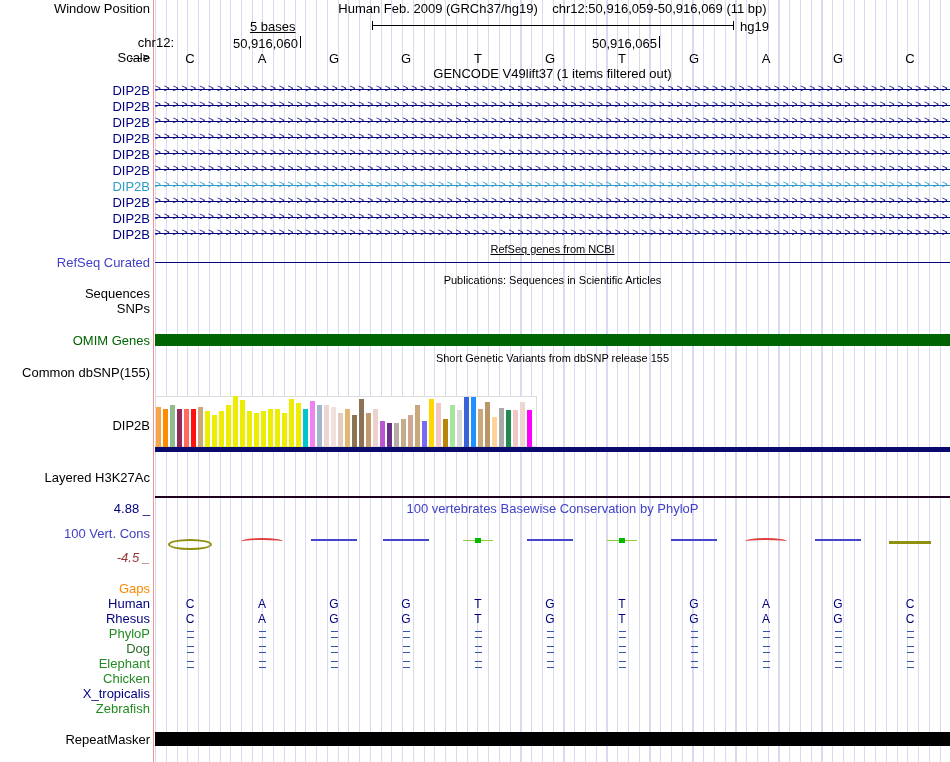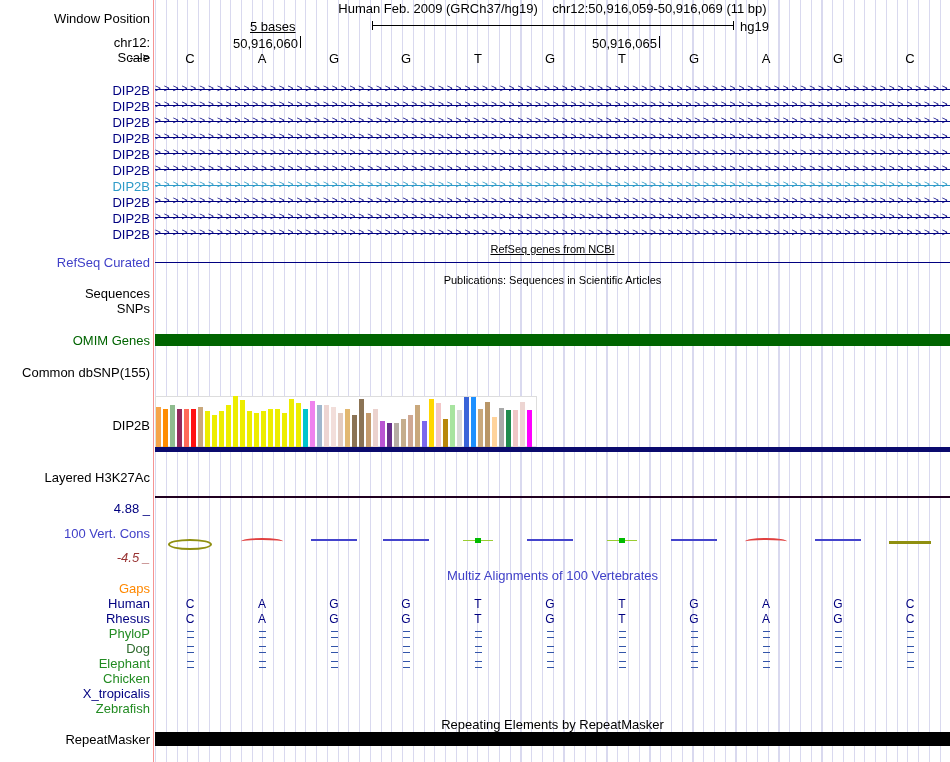--- a/index.html
+++ b/index.html
@@ -40,54 +40,55 @@
   .scalebar-tick{top:21px;width:1px;height:9px;background:#000;z-index:3;}
   .cons-mark{position:absolute;z-index:3;}
 </style>
 </head>
 <body>
 
 <div id="canvas">
   <div id="grid" class="abs"></div>
   <div id="edge-line" class="abs"></div>
 
-  <div class="abs lbl" style="top:12px;">Window Position</div>
+  <div class="abs lbl" style="top:2px;">Window Position</div>
   <div class="abs ctr" style="top:2px;">
     <span>Human Feb. 2009 (GRCh37/hg19)</span>&nbsp;&nbsp;&nbsp;
     <span>chr12:50,916,059-50,916,069 (11 bp)</span>
   </div>
 
   <div class="abs lbl" style="top:11px;margin-top:40px;">Scale</div>
   <div class="abs" style="top:19px;left:250px;width:118px;text-align:left;z-index:3;text-decoration:underline;">5 bases</div>
   <div class="abs" id="scalebar-line" style="left:372px;width:361px;"></div>
   <div class="abs scalebar-tick" style="left:372px;"></div>
   <div class="abs scalebar-tick" style="left:733px;"></div>
   <div class="abs" style="top:19px;left:740px;z-index:3;">hg19</div>
 
-  <div class="abs lbl" style="top:36px;">chr12:</div>
+  <div class="abs lbl" style="top:36px;padding-left:24px;">chr12:</div>
   <div class="abs" style="top:36px;left:155px;width:143px;text-align:right;z-index:3;">50,916,060</div>
   <div class="abs tick" style="top:36px;height:12px;left:300px;"></div>
   <div class="abs" style="top:36px;left:514px;width:143px;text-align:right;z-index:3;">50,916,065</div>
   <div class="abs tick" style="top:36px;height:12px;left:659px;"></div>
 
   <div class="abs lbl" style="top:51px;">---&gt;</div>
   <div id="ref-bases">
       <div class="base-letter" style="left: 190px; top: 51px;">C</div>
       <div class="base-letter" style="left: 262px; top: 51px;">A</div>
       <div class="base-letter" style="left: 334px; top: 51px;">G</div>
       <div class="base-letter" style="left: 406px; top: 51px;">G</div>
       <div class="base-letter" style="left: 478px; top: 51px;">T</div>
       <div class="base-letter" style="left: 550px; top: 51px;">G</div>
       <div class="base-letter" style="left: 622px; top: 51px;">T</div>
       <div class="base-letter" style="left: 694px; top: 51px;">G</div>
       <div class="base-letter" style="left: 766px; top: 51px;">A</div>
       <div class="base-letter" style="left: 838px; top: 51px;">G</div>
       <div class="base-letter" style="left: 910px; top: 51px;">C</div>
     </div>
 
+  <div class="abs ctr" style="top:67px;">GENCODE V49lift37 (1 items filtered out)</div>
   <div id="gene-rows">
       <div class="gene-row abs" style="top: 81px;">
         <div class="glabel" style="color: rgb(0, 0, 128);">DIP2B</div>
         <div class="gline" style="background: rgb(0, 0, 128);"></div>
         <div class="garrows" style="color: rgb(0, 0, 128);">&gt;&gt;&gt;&gt;&gt;&gt;&gt;&gt;&gt;&gt;&gt;&gt;&gt;&gt;&gt;&gt;&gt;&gt;&gt;&gt;&gt;&gt;&gt;&gt;&gt;&gt;&gt;&gt;&gt;&gt;&gt;&gt;&gt;&gt;&gt;&gt;&gt;&gt;&gt;&gt;&gt;&gt;&gt;&gt;&gt;&gt;&gt;&gt;&gt;&gt;&gt;&gt;&gt;&gt;&gt;&gt;&gt;&gt;&gt;&gt;&gt;&gt;&gt;&gt;&gt;&gt;&gt;&gt;&gt;&gt;&gt;&gt;&gt;&gt;&gt;&gt;&gt;&gt;&gt;&gt;&gt;&gt;&gt;&gt;&gt;&gt;&gt;&gt;&gt;&gt;&gt;&gt;&gt;&gt;&gt;&gt;&gt;&gt;&gt;&gt;&gt;&gt;&gt;&gt;&gt;&gt;&gt;&gt;&gt;&gt;</div>
       </div>
       <div class="gene-row abs" style="top: 97px;">
         <div class="glabel" style="color: rgb(0, 0, 128);">DIP2B</div>
         <div class="gline" style="background: rgb(0, 0, 128);"></div>
         <div class="garrows" style="color: rgb(0, 0, 128);">&gt;&gt;&gt;&gt;&gt;&gt;&gt;&gt;&gt;&gt;&gt;&gt;&gt;&gt;&gt;&gt;&gt;&gt;&gt;&gt;&gt;&gt;&gt;&gt;&gt;&gt;&gt;&gt;&gt;&gt;&gt;&gt;&gt;&gt;&gt;&gt;&gt;&gt;&gt;&gt;&gt;&gt;&gt;&gt;&gt;&gt;&gt;&gt;&gt;&gt;&gt;&gt;&gt;&gt;&gt;&gt;&gt;&gt;&gt;&gt;&gt;&gt;&gt;&gt;&gt;&gt;&gt;&gt;&gt;&gt;&gt;&gt;&gt;&gt;&gt;&gt;&gt;&gt;&gt;&gt;&gt;&gt;&gt;&gt;&gt;&gt;&gt;&gt;&gt;&gt;&gt;&gt;&gt;&gt;&gt;&gt;&gt;&gt;&gt;&gt;&gt;&gt;&gt;&gt;&gt;&gt;&gt;&gt;&gt;&gt;</div>
@@ -138,20 +139,21 @@
   <div class="abs lbl blue" style="top:256px;">RefSeq Curated</div>
   <div id="refseq-line" class="abs"></div>
 
   <div class="abs ctr sm" style="top:274px;">Publications: Sequences in Scientific Articles</div>
   <div class="abs lbl" style="top:287px;">Sequences</div>
   <div class="abs lbl" style="top:302px;">SNPs</div>
 
   <div class="abs lbl green" style="top:334px;">OMIM Genes</div>
   <div id="omim-bar" class="abs"></div>
 
+  <div class="abs ctr sm" style="top:352px;">Short Genetic Variants from dbSNP release 155</div>
   <div class="abs lbl" style="top:366px;">Common dbSNP(155)</div>
 
   <div class="abs lbl" style="top:419px;">DIP2B</div>
   <div id="gtex-box" class="abs"></div>
   <div id="gtex-bars">
       <div class="gtex-bar abs" style="left: 156px; top: 407px; height: 40px; background: rgb(245, 165, 74);"></div>
       <div class="gtex-bar abs" style="left: 163px; top: 409px; height: 38px; background: rgb(255, 140, 0);"></div>
       <div class="gtex-bar abs" style="left: 170px; top: 405px; height: 42px; background: rgb(143, 188, 143);"></div>
       <div class="gtex-bar abs" style="left: 177px; top: 409px; height: 38px; background: rgb(147, 40, 92);"></div>
       <div class="gtex-bar abs" style="left: 184px; top: 409px; height: 38px; background: rgb(255, 106, 90);"></div>
@@ -204,39 +206,39 @@
       <div class="gtex-bar abs" style="left: 513px; top: 410px; height: 37px; background: rgb(239, 199, 199);"></div>
       <div class="gtex-bar abs" style="left: 520px; top: 402px; height: 45px; background: rgb(237, 213, 210);"></div>
       <div class="gtex-bar abs" style="left: 527px; top: 410px; height: 37px; background: rgb(255, 0, 255);"></div>
     </div>
   <div id="gtex-baseline" class="abs"></div>
 
   <div class="abs lbl" style="top:471px;">Layered H3K27Ac</div>
   <div id="h3k-line" class="abs"></div>
 
   <div class="abs lbl navy" style="top:502px;">4.88 _</div>
+  <div class="abs ctr blue" style="top:502px;">100 vertebrates Basewise Conservation by PhyloP</div>
   <div class="abs lbl blue" style="top:527px;">100 Vert. Cons</div>
   <div class="abs lbl maroon" style="top:551px;">-4.5 _</div>
   <div id="cons-marks">
       <div class="cons-mark" style="left: 168px; top: 539px; width: 44px; height: 11px; border: 2px solid rgb(143, 143, 16); border-radius: 50%; box-sizing: border-box;"></div>
       <div class="cons-mark" style="left: 241px; top: 538px; width: 42px; height: 5px; border-top: 2px solid rgb(224, 64, 64); border-radius: 50%;"></div>
       <div class="cons-mark" style="left: 311px; top: 539px; width: 46px; height: 2px; background: rgb(68, 68, 204);"></div>
       <div class="cons-mark" style="left: 383px; top: 539px; width: 46px; height: 2px; background: rgb(68, 68, 204);"></div>
       <div class="cons-mark" style="left: 463px; top: 540px; width: 30px; height: 1px; background: rgb(154, 205, 50);"></div>
       <div class="cons-mark" style="left: 475px; top: 538px; width: 6px; height: 5px; background: rgb(0, 187, 0);"></div>
       <div class="cons-mark" style="left: 527px; top: 539px; width: 46px; height: 2px; background: rgb(68, 68, 204);"></div>
       <div class="cons-mark" style="left: 607px; top: 540px; width: 30px; height: 1px; background: rgb(154, 205, 50);"></div>
       <div class="cons-mark" style="left: 619px; top: 538px; width: 6px; height: 5px; background: rgb(0, 187, 0);"></div>
       <div class="cons-mark" style="left: 671px; top: 539px; width: 46px; height: 2px; background: rgb(68, 68, 204);"></div>
       <div class="cons-mark" style="left: 745px; top: 538px; width: 42px; height: 5px; border-top: 2px solid rgb(224, 64, 64); border-radius: 50%;"></div>
       <div class="cons-mark" style="left: 815px; top: 539px; width: 46px; height: 2px; background: rgb(68, 68, 204);"></div>
       <div class="cons-mark" style="left: 889px; top: 541px; width: 42px; height: 3px; background: rgb(143, 143, 16);"></div>
     </div>
 
-  <div class="abs ctr blue" style="top:569px;">Multiz Alignments of 100 Vertebrates</div>
   <div id="multiz-rows">
       <div class="abs lbl" style="top: 582px; color: rgb(255, 136, 0);">Gaps</div>
       <div class="abs lbl" style="top: 597px; color: rgb(0, 0, 128);">Human</div>
       <div class="base-letter" style="left: 190px; top: 597px; color: rgb(0, 0, 128); font-size: 12px;">C</div>
       <div class="base-letter" style="left: 262px; top: 597px; color: rgb(0, 0, 128); font-size: 12px;">A</div>
       <div class="base-letter" style="left: 334px; top: 597px; color: rgb(0, 0, 128); font-size: 12px;">G</div>
       <div class="base-letter" style="left: 406px; top: 597px; color: rgb(0, 0, 128); font-size: 12px;">G</div>
       <div class="base-letter" style="left: 478px; top: 597px; color: rgb(0, 0, 128); font-size: 12px;">T</div>
       <div class="base-letter" style="left: 550px; top: 597px; color: rgb(0, 0, 128); font-size: 12px;">G</div>
       <div class="base-letter" style="left: 622px; top: 597px; color: rgb(0, 0, 128); font-size: 12px;">T</div>
@@ -290,16 +292,15 @@
       <div class="aln-eq" style="left: 619px; top: 661px;"></div>
       <div class="aln-eq" style="left: 691px; top: 661px;"></div>
       <div class="aln-eq" style="left: 763px; top: 661px;"></div>
       <div class="aln-eq" style="left: 835px; top: 661px;"></div>
       <div class="aln-eq" style="left: 907px; top: 661px;"></div>
       <div class="abs lbl" style="top: 672px; color: rgb(34, 139, 34);">Chicken</div>
       <div class="abs lbl" style="top: 687px; color: rgb(0, 0, 128);">X_tropicalis</div>
       <div class="abs lbl" style="top: 702px; color: rgb(34, 139, 34);">Zebrafish</div>
     </div>
 
-  <div class="abs ctr" style="top:718px;">Repeating Elements by RepeatMasker</div>
   <div class="abs lbl" style="top:733px;">RepeatMasker</div>
   <div id="rmsk-bar" class="abs"></div>
 </div>
 
 </body></html>

